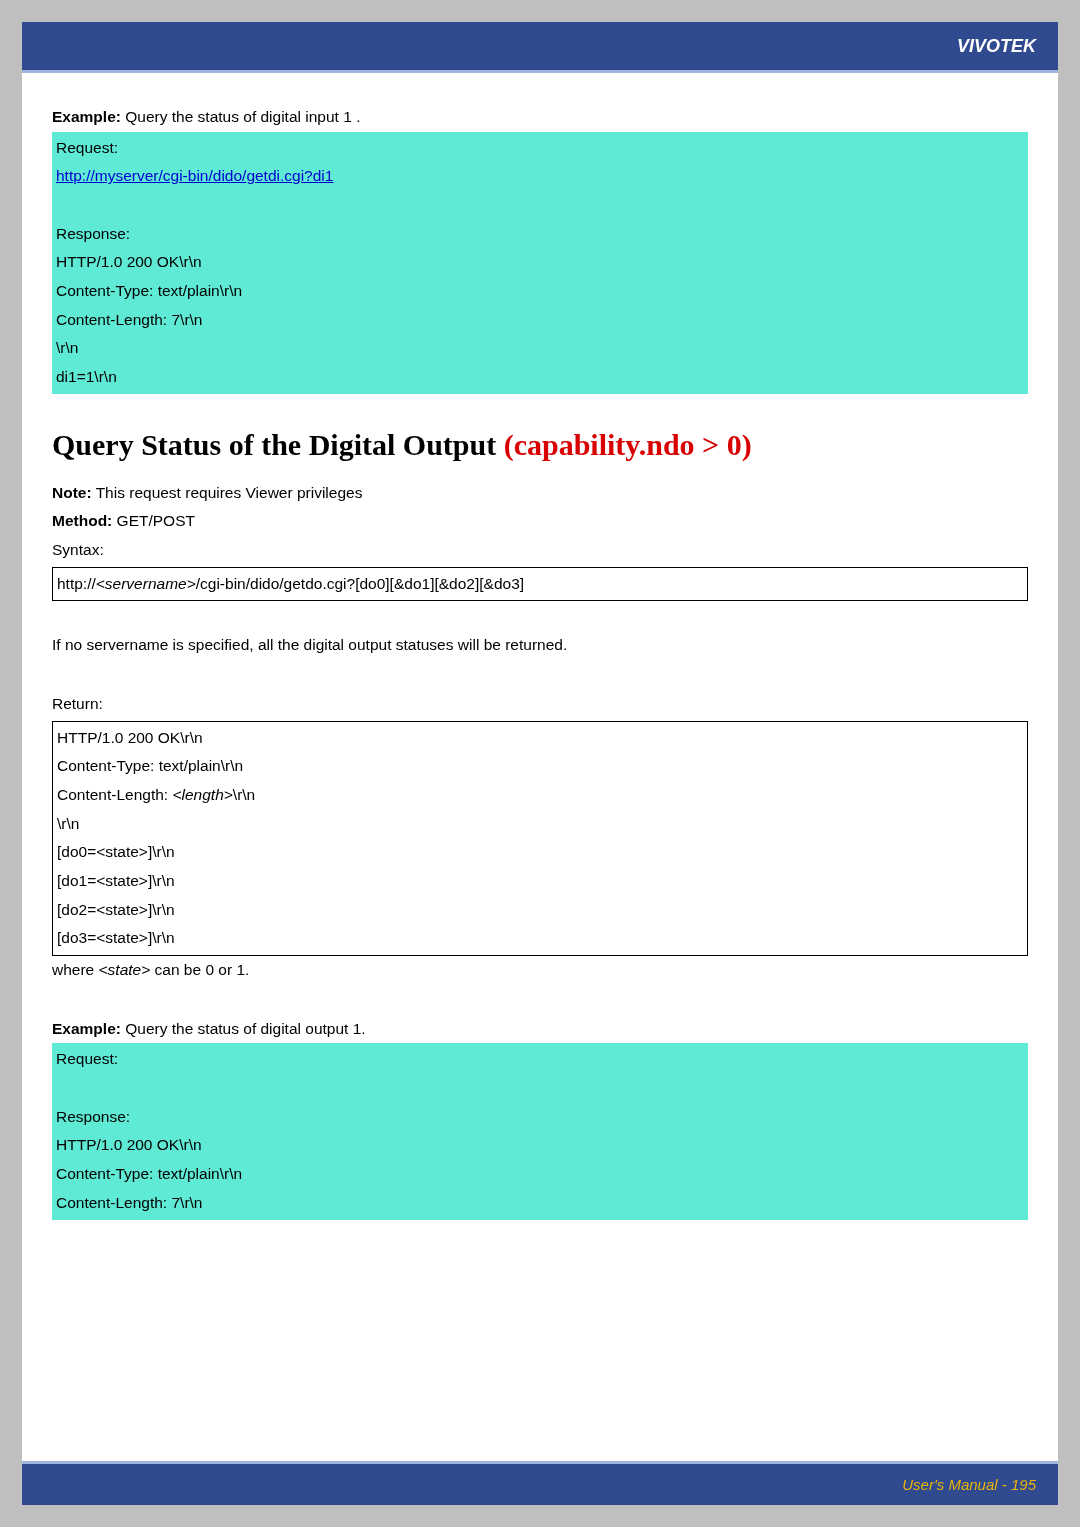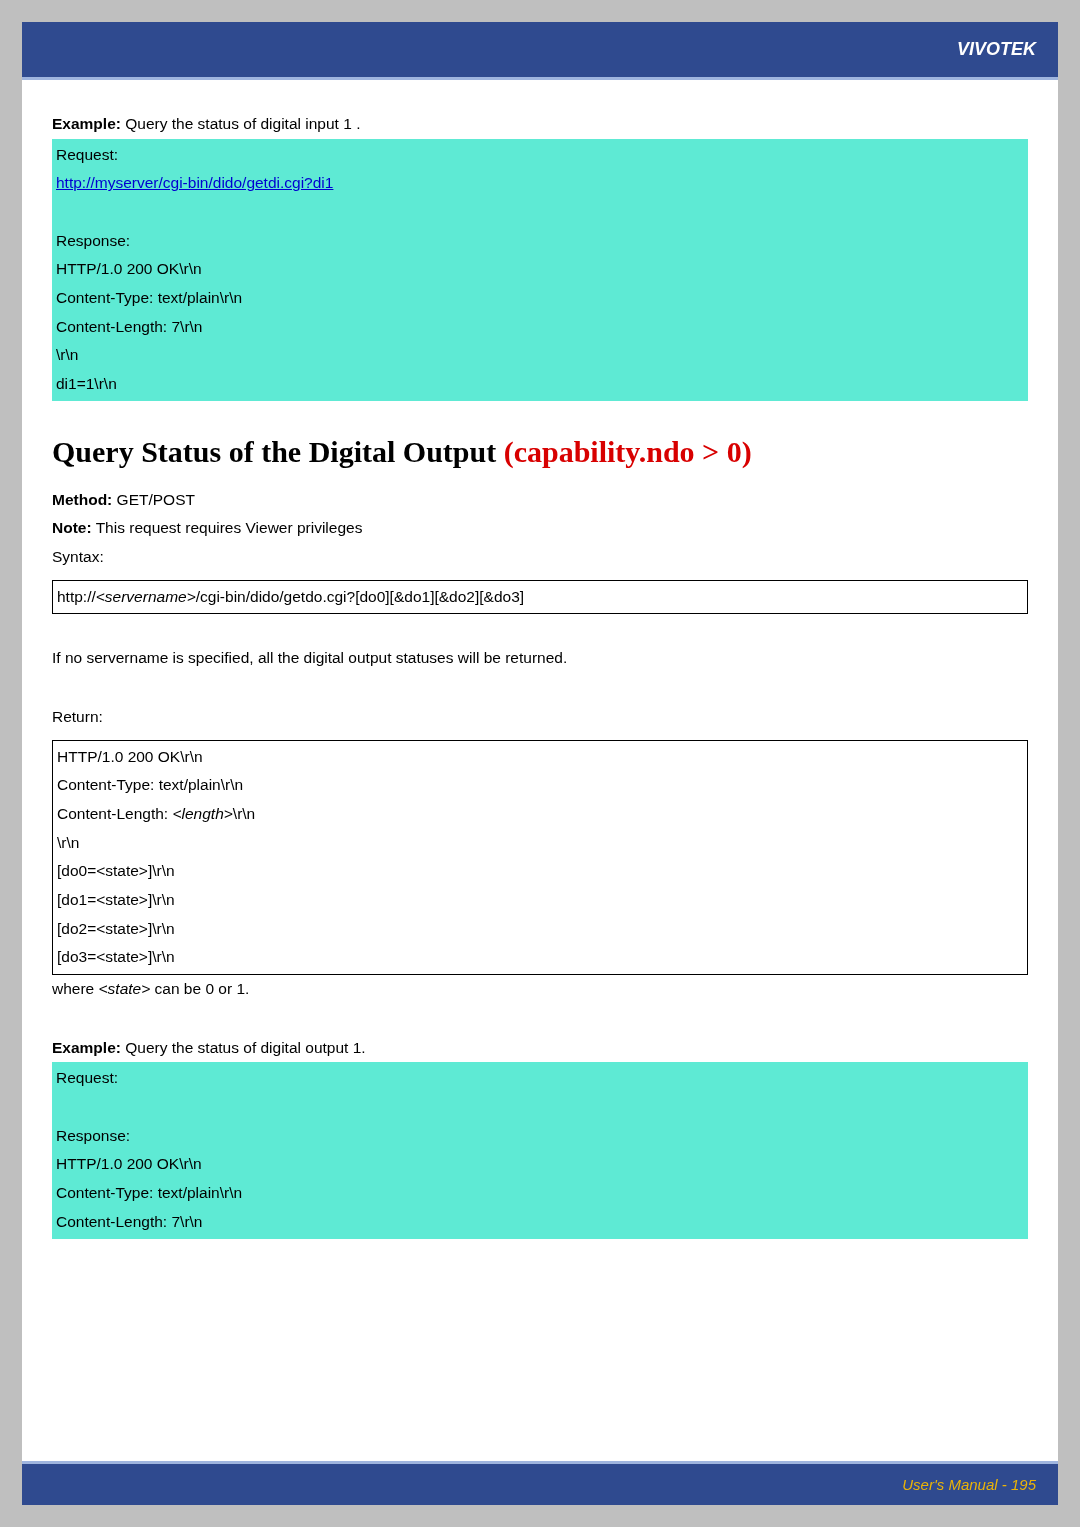--- a/index.html
+++ b/index.html
@@ -12,21 +12,21 @@
   }
   .page {
     background: #fff;
     position: absolute;
     top: 22px;
     left: 22px;
     right: 22px;
     bottom: 22px;
   }
   .header-band {
-    height: 58px;
+    height: 51px;
     background: #2f4a8f;
     border-bottom: 3px solid #9fb5df;
     display: flex;
     align-items: center;
     justify-content: flex-end;
     padding-right: 22px;
     color: #fff;
     font-style: italic;
     font-weight: bold;
     font-size: 18px;
@@ -49,21 +49,21 @@
     font-weight: bold;
     margin-top: 34px;
     margin-bottom: 17px;
   }
   h2.section-title .red { color: #d80000; }
   .syntax-box, .return-box {
     border: 1px solid #000;
     padding: 2px 4px;
     font-size: 15.5px;
     line-height: 1.85;
-    margin-top: 8px;
+    margin-top: 2px;
   }
   .spacer-lg { height: 30px; }
   .footer-band {
     position: absolute;
     bottom: 0; left: 0; right: 0;
     height: 44px;
     background: #2f4a8f;
     border-top: 3px solid #9fb5df;
     color: #eab308;
     display: flex;
@@ -100,24 +100,24 @@
       <div class="line">Content-Length: 7\r\n</div>
       <div class="line">\r\n</div>
       <div class="line">di1=1\r\n</div>
     </div>
 
     <h2 class="section-title">
       <span>Query Status of the Digital Output </span><span class="red">(capability.ndo &gt; 0)</span>
     </h2>
 
     <div class="line">
-      <span class="bold">Method:</span><span> GET/POST</span>
+      <span class="bold">Note:</span><span> This request requires Viewer privileges</span>
     </div>
     <div class="line">
-      <span class="bold">Note:</span><span> This request requires Viewer privileges</span>
+      <span class="bold">Method:</span><span> GET/POST</span>
     </div>
     <div class="line">Syntax:</div>
 
     <div class="syntax-box">
       <span>http://</span><span class="italic">&lt;servername&gt;</span><span>/cgi-bin/dido/getdo.cgi?[do0][&amp;do1][&amp;do2][&amp;do3]</span>
     </div>
 
     <div class="spacer-lg"></div>
     <div class="line">If no servername is specified, all the digital output statuses will be returned.</div>
     <div class="spacer-lg"></div>

